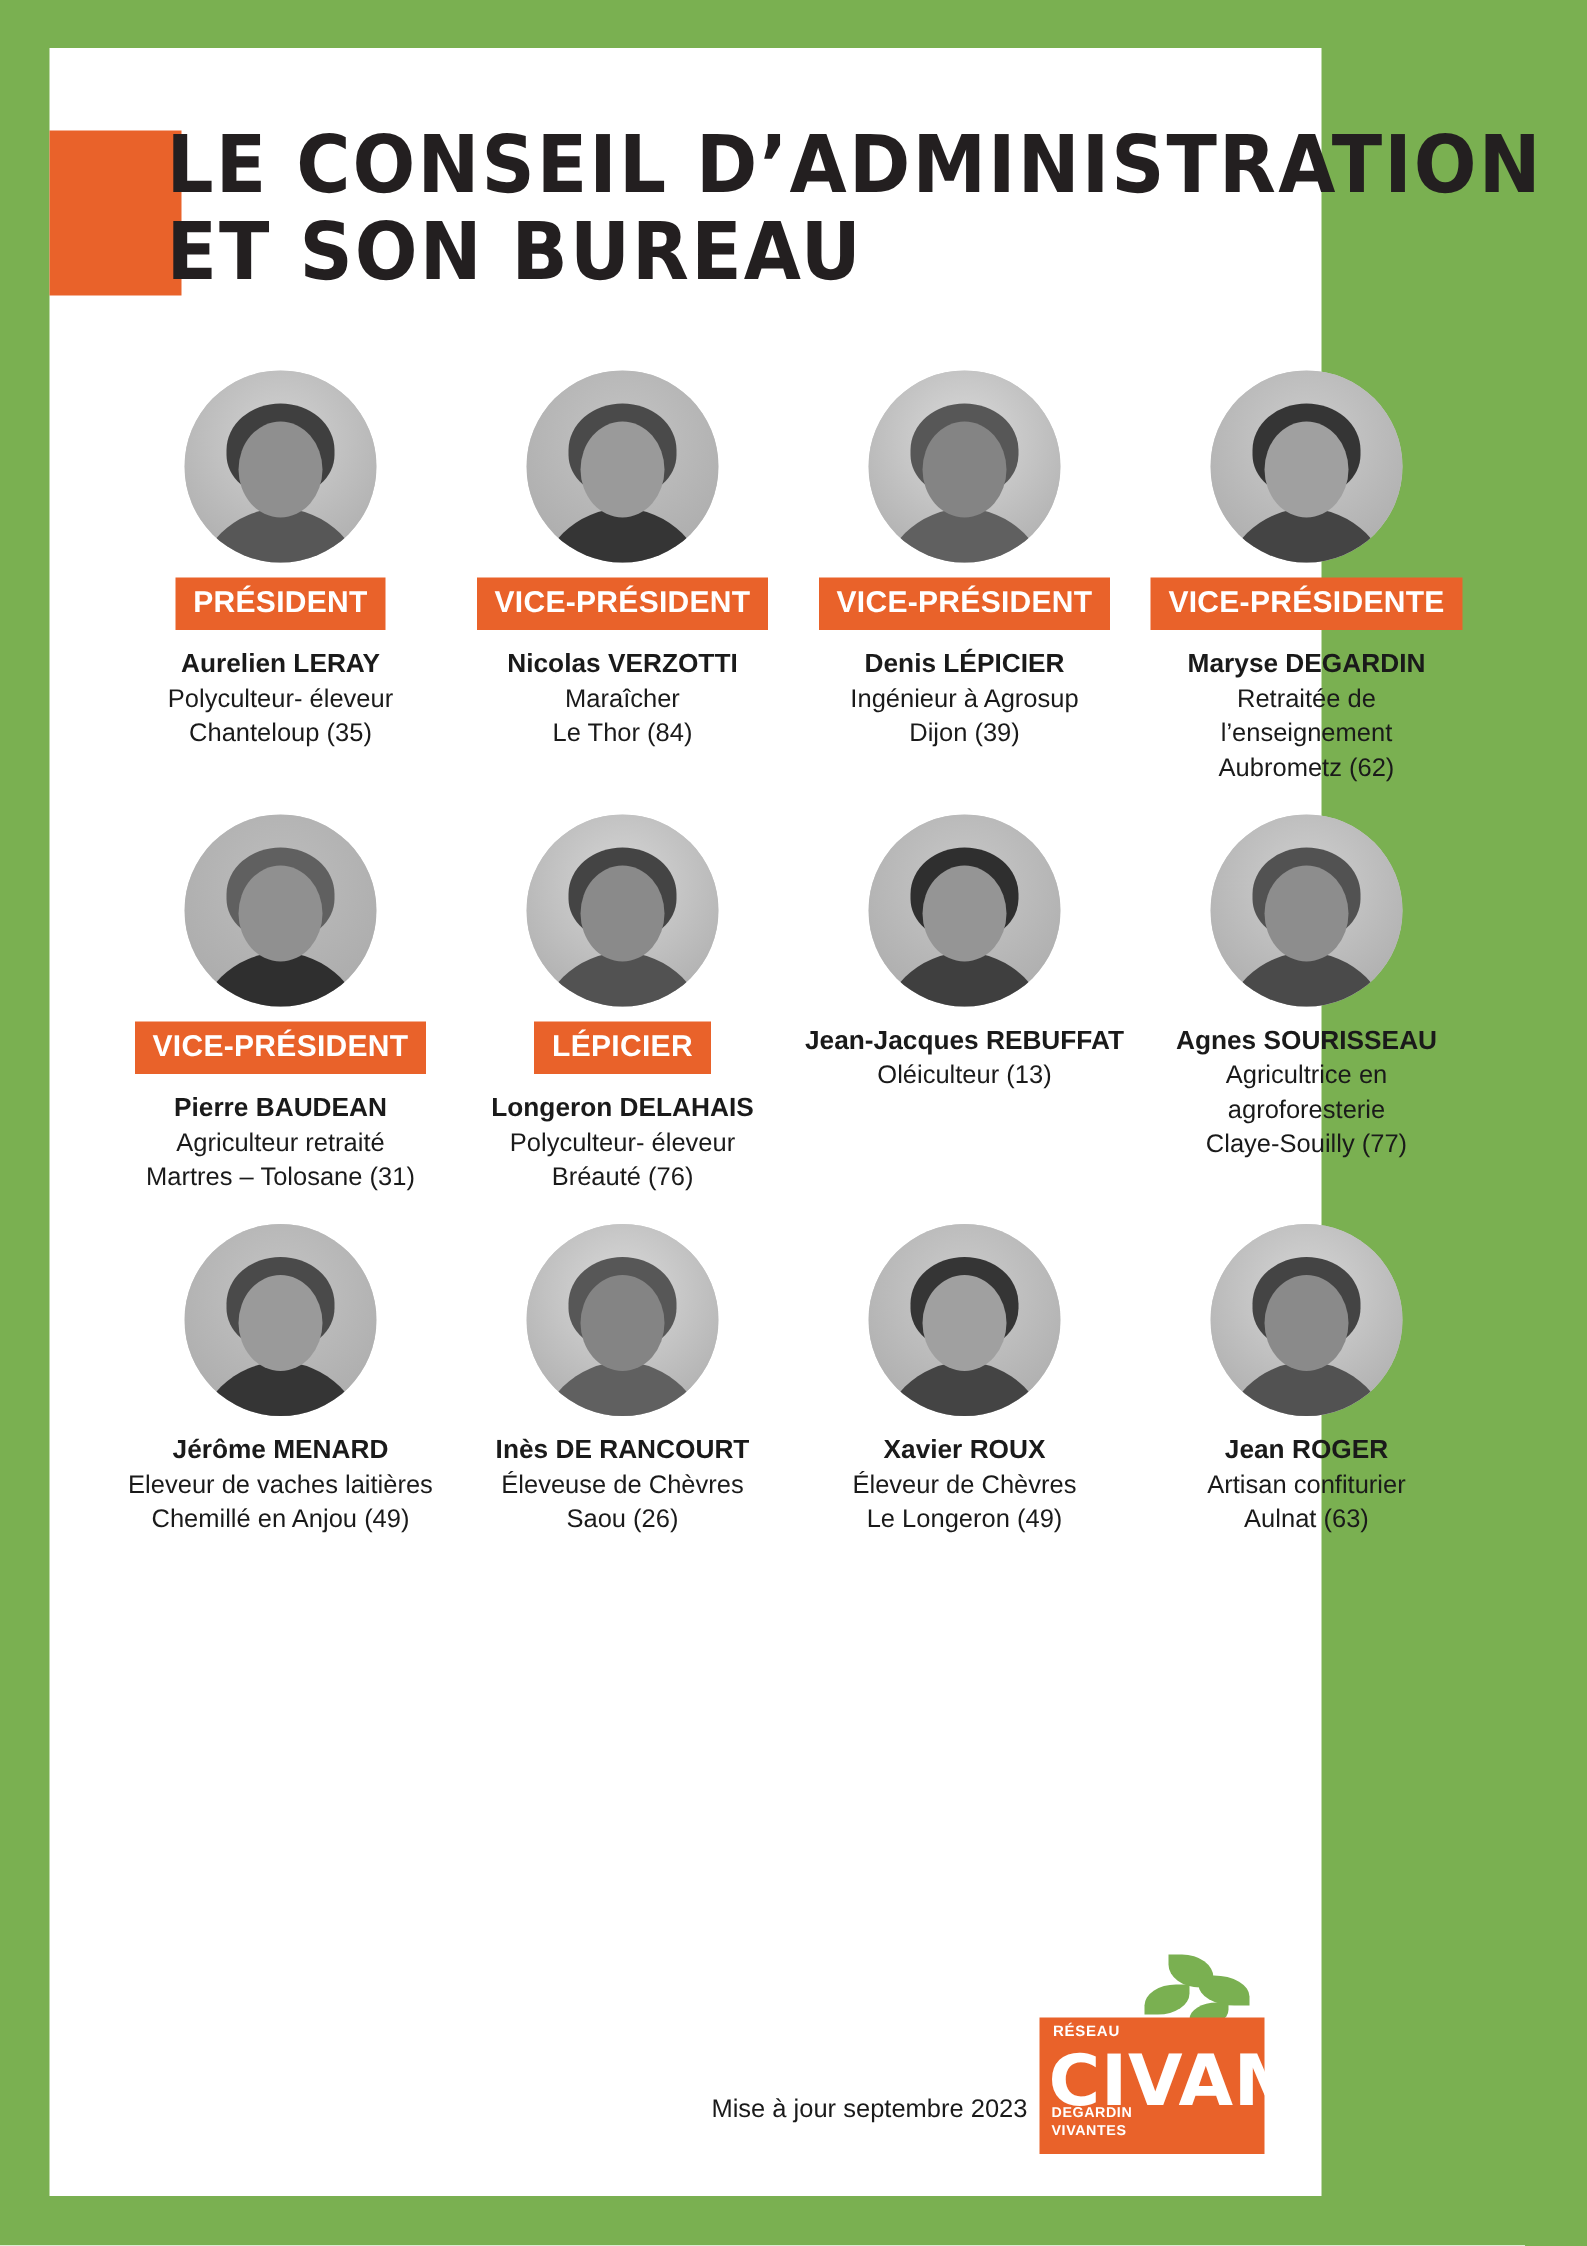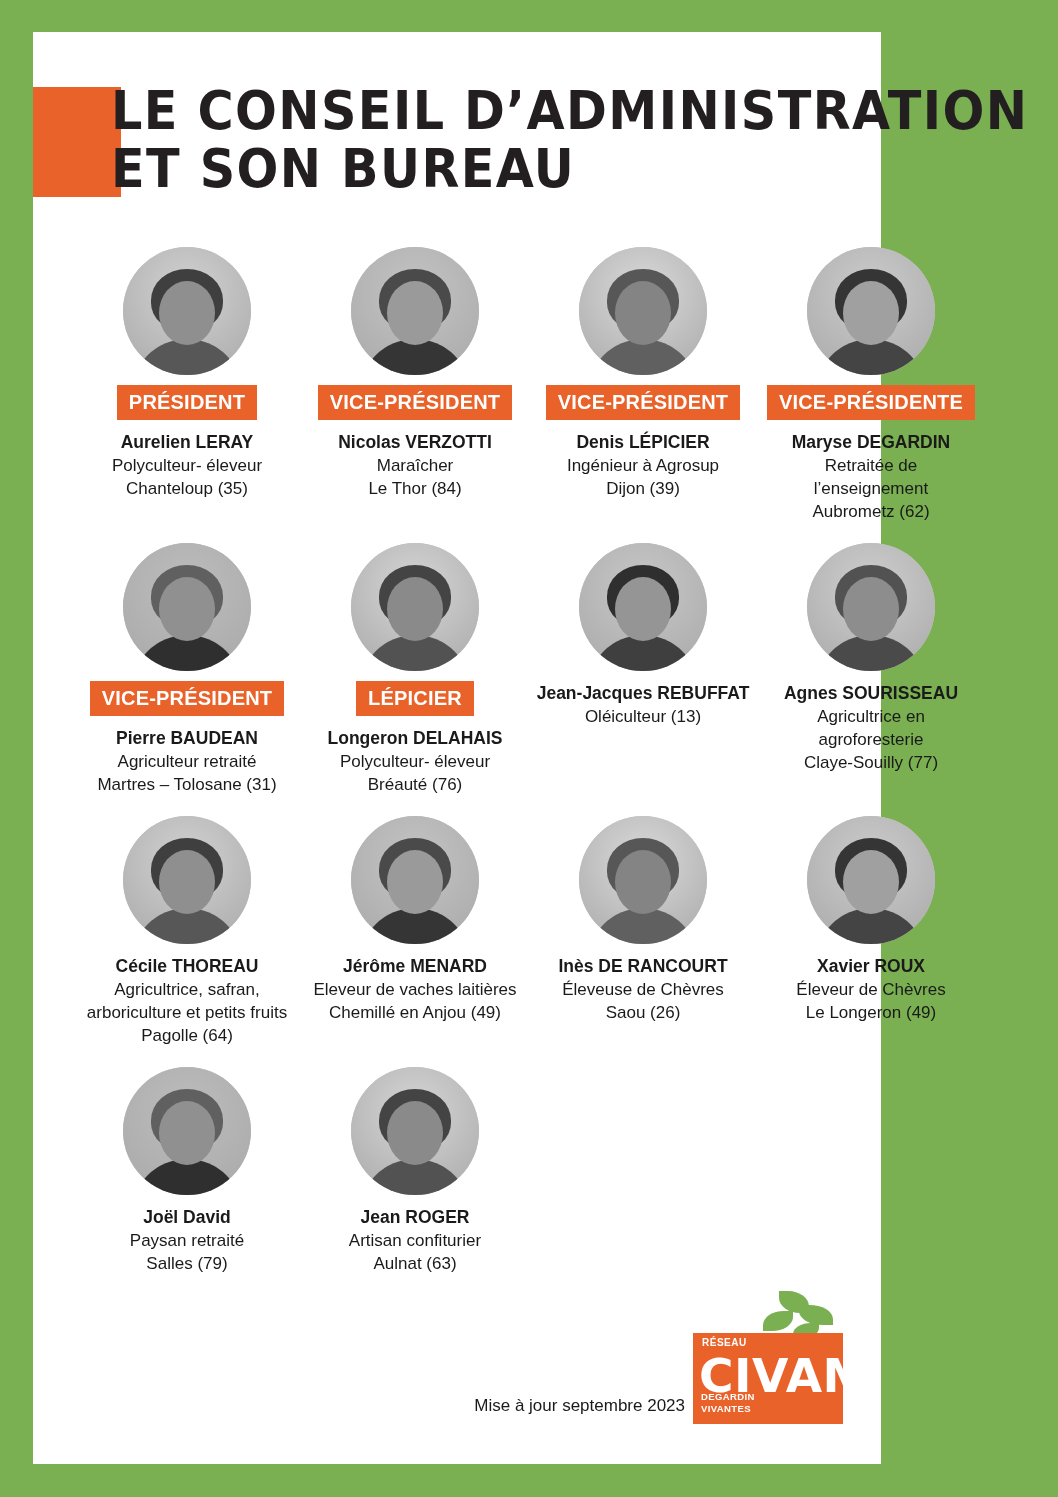--- a/index.html
+++ b/index.html
@@ -131,21 +131,21 @@
   .footer-note {
     position: absolute;
     right: 196px;
     bottom: 48px;
     font-size: 17px;
     color: #1a1a1a;
   }
   .logo {
     position: absolute;
     right: 38px;
-    bottom: 40px;
+    bottom: 28px;
     width: 150px;
     height: 135px;
     margin-left: 20px;
   }
   .logo .leafgroup {
     position: absolute;
     right: 6px;
     top: 0;
     width: 96px;
     height: 52px;
@@ -313,34 +313,20 @@
           </div>
           <div class="m-name">Agnes SOURISSEAU</div>
           <div class="m-desc">
             <div>Agricultrice en</div>
             <div>agroforesterie</div>
             <div>Claye-Souilly (77)</div>
           </div>
         </div>
         <div class="member">
           <div class="photo-wrap">
-            <div class="bg" style="background: radial-gradient(circle at 50% 35%, rgb(210, 210, 210) 0%, rgb(168, 168, 168) 100%);"></div>
-            <div class="shoulders" style="background: rgb(87, 87, 87);"></div>
-            <div class="hair" style="width: 72px; height: 62px; top: 22px; background: rgb(63, 63, 63);"></div>
-            <div class="head" style="width: 56px; height: 64px; top: 34px; background: rgb(143, 143, 143);"></div>
-          </div>
-          <div class="m-name">Cécile THOREAU</div>
-          <div class="m-desc">
-            <div>Agricultrice, safran,</div>
-            <div>arboriculture et petits fruits</div>
-            <div>Pagolle (64)</div>
-          </div>
-        </div>
-        <div class="member">
-          <div class="photo-wrap">
             <div class="bg" style="background: radial-gradient(circle at 50% 35%, rgb(196, 196, 196) 0%, rgb(168, 168, 168) 100%);"></div>
             <div class="shoulders" style="background: rgb(53, 53, 53);"></div>
             <div class="hair" style="width: 72px; height: 62px; top: 22px; background: rgb(74, 74, 74);"></div>
             <div class="head" style="width: 56px; height: 64px; top: 34px; background: rgb(154, 154, 154);"></div>
           </div>
           <div class="m-name">Jérôme MENARD</div>
           <div class="m-desc">
             <div>Eleveur de vaches laitières</div>
             <div>Chemillé en Anjou (49)</div>
           </div>
@@ -362,33 +348,20 @@
           <div class="photo-wrap">
             <div class="bg" style="background: radial-gradient(circle at 50% 35%, rgb(204, 204, 204) 0%, rgb(168, 168, 168) 100%);"></div>
             <div class="shoulders" style="background: rgb(68, 68, 68);"></div>
             <div class="hair" style="width: 72px; height: 62px; top: 22px; background: rgb(53, 53, 53);"></div>
             <div class="head" style="width: 56px; height: 64px; top: 34px; background: rgb(160, 160, 160);"></div>
           </div>
           <div class="m-name">Xavier ROUX</div>
           <div class="m-desc">
             <div>Éleveur de Chèvres</div>
             <div>Le Longeron (49)</div>
-          </div>
-        </div>
-        <div class="member">
-          <div class="photo-wrap">
-            <div class="bg" style="background: radial-gradient(circle at 50% 35%, rgb(189, 189, 189) 0%, rgb(168, 168, 168) 100%);"></div>
-            <div class="shoulders" style="background: rgb(47, 47, 47);"></div>
-            <div class="hair" style="width: 72px; height: 62px; top: 22px; background: rgb(96, 96, 96);"></div>
-            <div class="head" style="width: 56px; height: 64px; top: 34px; background: rgb(144, 144, 144);"></div>
-          </div>
-          <div class="m-name">Joël David</div>
-          <div class="m-desc">
-            <div>Paysan retraité</div>
-            <div>Salles (79)</div>
           </div>
         </div>
         <div class="member">
           <div class="photo-wrap">
             <div class="bg" style="background: radial-gradient(circle at 50% 35%, rgb(214, 214, 214) 0%, rgb(168, 168, 168) 100%);"></div>
             <div class="shoulders" style="background: rgb(82, 82, 82);"></div>
             <div class="hair" style="width: 72px; height: 62px; top: 22px; background: rgb(68, 68, 68);"></div>
             <div class="head" style="width: 56px; height: 64px; top: 34px; background: rgb(138, 138, 138);"></div>
           </div>
           <div class="m-name">Jean ROGER</div>

